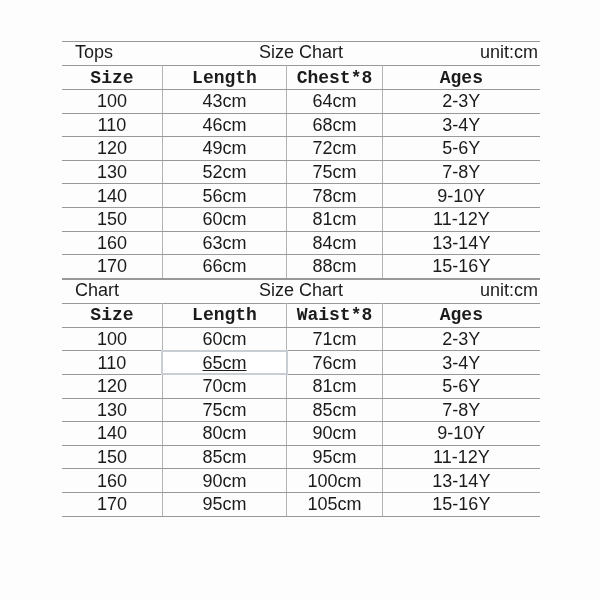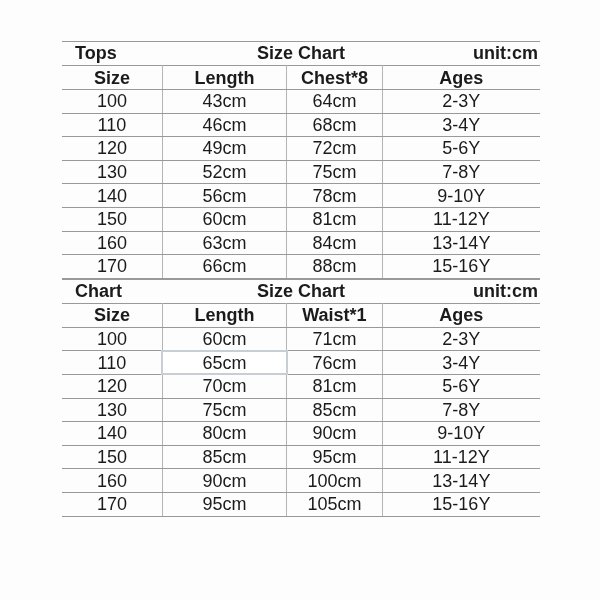--- a/index.html
+++ b/index.html
@@ -24,60 +24,62 @@
   .chart-root {
     position: absolute;
     left: 62px;
     top: 41px;
     width: 478px;
   }
   .tbl { width: 100%; }
   .tbl-title {
     position: relative;
     display: flex;
-    align-items: center;
+    align-items: flex-start;
     height: 24px;
     border-top: 1px solid var(--hline);
     font-size: 18px;
-    font-weight: bold;
+    font-weight: normal;
     white-space: nowrap;
   }
   .t-left  { padding-left: 13px; z-index: 1; }
   .t-center{
     position: absolute;
     left: 0; right: 0;
     text-align: center;
   }
   .t-right { margin-left: auto; padding-right: 2px; z-index: 1; }
   table {
     width: 100%;
     border-collapse: collapse;
     table-layout: fixed;
   }
   thead th {
     font-weight: bold;
     border-top: 1px solid var(--hline);
     height: 24px;
+    font-family: Liberation Mono, monospace;
   }
   th, td {
     border-bottom: 1px solid var(--hline);
     text-align: center;
     vertical-align: middle;
     font-size: 18px;
     height: 23.6px;
     padding: 0;
     line-height: 1;
   }
   th:not(:last-child), td:not(:last-child) {
     border-right: 1px solid var(--vline);
   }
   td.hl {
     outline: 2px solid var(--hl);
     outline-offset: -1px;
     background: #ffffff;
+    text-decoration: underline;
   }
   col.c1 { width: 21%; }
   col.c2 { width: 26%; }
   col.c3 { width: 20%; }
   col.c4 { width: 33%; }
 </style>
 </head>
 <body>
 
 <div class="sheet">
@@ -165,21 +167,21 @@
           <colgroup>
             <col class="c1">
             <col class="c2">
             <col class="c3">
             <col class="c4">
           </colgroup>
           <thead>
             <tr>
               <th>Size</th>
               <th>Length</th>
-              <th>Waist*1</th>
+              <th>Waist*8</th>
               <th>Ages</th>
             </tr>
           </thead>
           <tbody>
             <tr>
               <td>100</td>
               <td>60cm</td>
               <td>71cm</td>
               <td>2-3Y</td>
             </tr>

